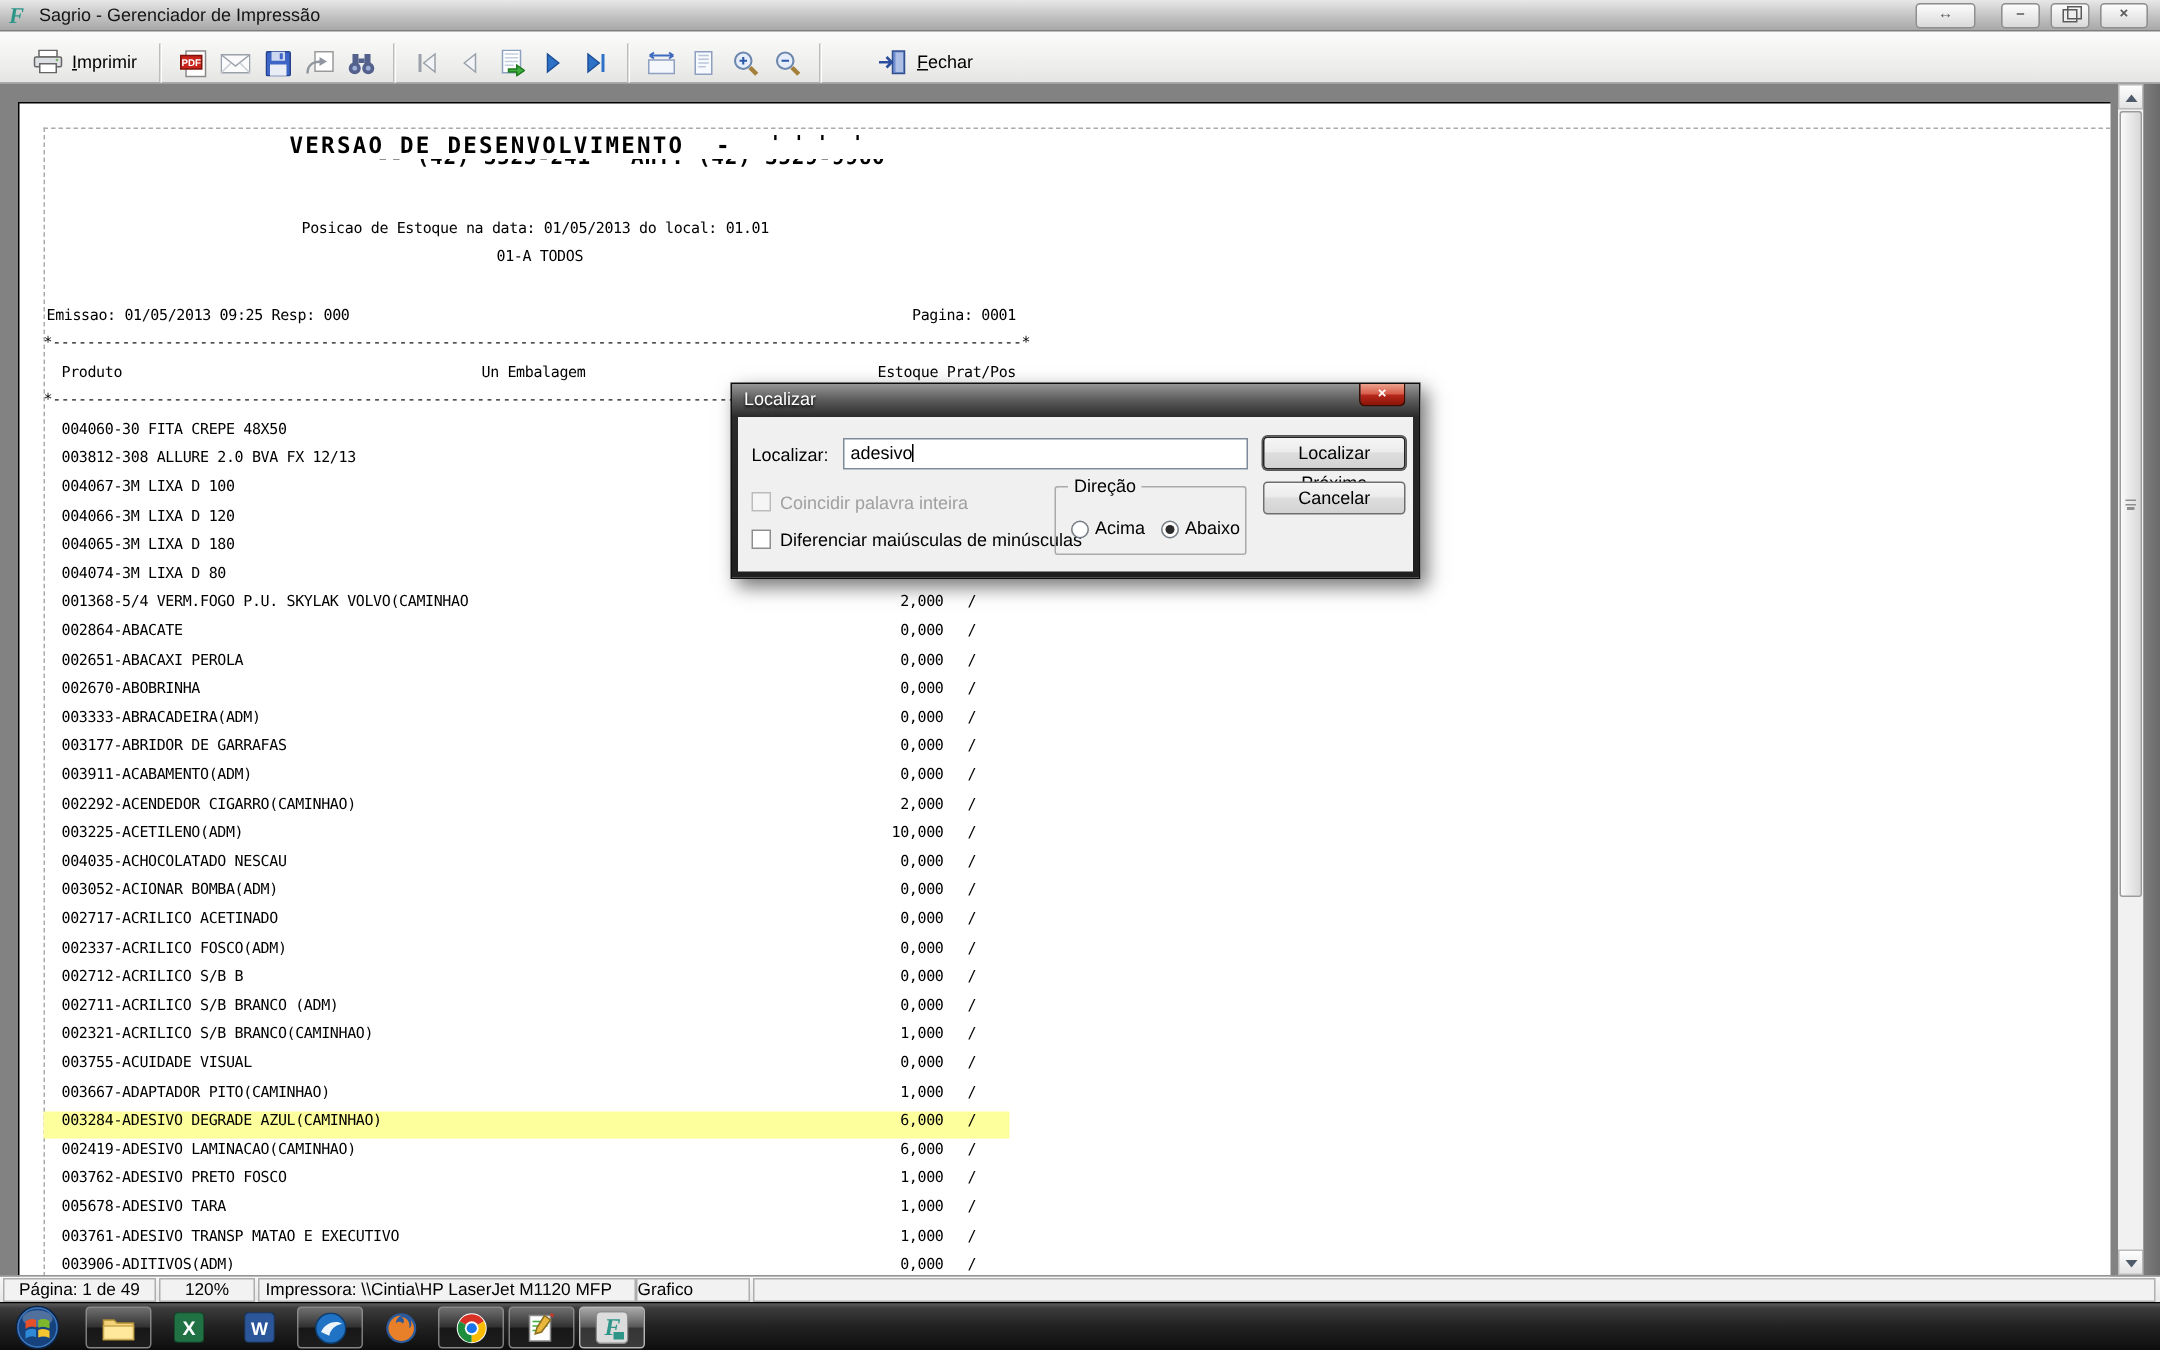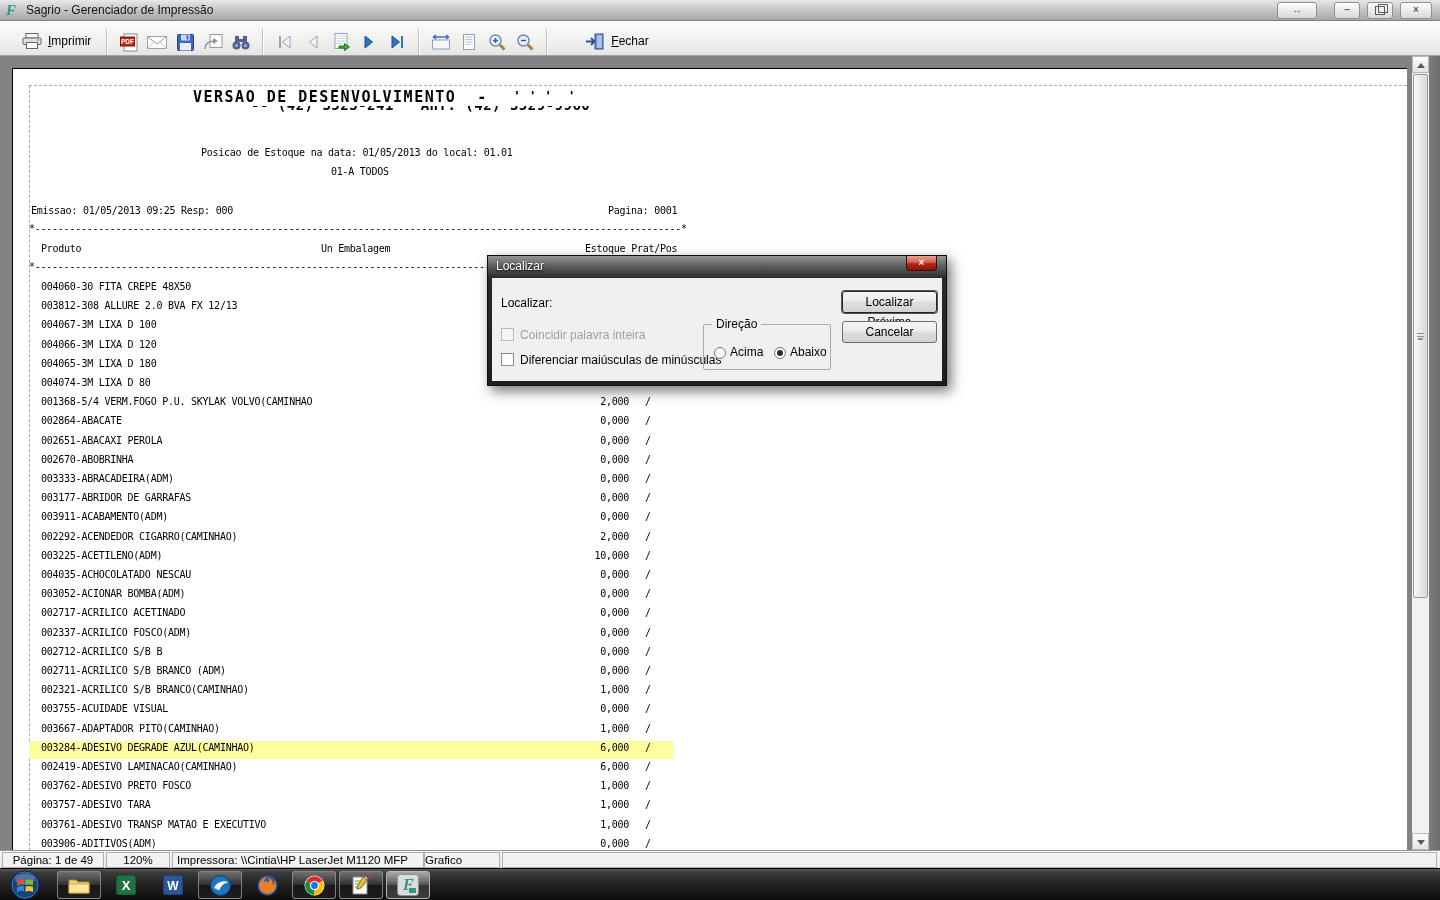--- a/index.html
+++ b/index.html
@@ -421,21 +421,21 @@
           <span class="r-name">002419-ADESIVO LAMINACAO(CAMINHAO)</span>
           <span class="r-qty">6,000</span>
           <span class="r-slash">/</span>
         </div>
         <div class="row" style="top: 710.2px;">
           <span class="r-name">003762-ADESIVO PRETO FOSCO</span>
           <span class="r-qty">1,000</span>
           <span class="r-slash">/</span>
         </div>
         <div class="row" style="top: 729.4px;">
-          <span class="r-name">003757-ADESIVO TARA</span>
+          <span class="r-name">005678-ADESIVO TARA</span>
           <span class="r-qty">1,000</span>
           <span class="r-slash">/</span>
         </div>
         <div class="row" style="top: 748.6px;">
           <span class="r-name">003761-ADESIVO TRANSP MATAO E EXECUTIVO</span>
           <span class="r-qty">1,000</span>
           <span class="r-slash">/</span>
         </div>
         <div class="row" style="top: 767.8px;">
           <span class="r-name">003906-ADITIVOS(ADM)</span>
@@ -450,20 +450,21 @@
     <div class="sb-thumb"></div>
     <div class="sb-btn sb-down"></div>
   </div>
   <div class="right-edge"></div>
 
   <div class="dialog">
     <div class="dlg-title">Localizar</div>
     <div class="dlg-close">×</div>
     <div class="dlg-body">
       <div class="dlg-label">Localizar:</div>
+      <div class="find-input"><span>adesivo</span><span class="caret"></span></div>
       <div class="btn btn-find">Localizar Próxima</div>
       <div class="btn btn-cancel">Cancelar</div>
       <div class="chk disabled chk1"></div>
       <div class="chk-label1">Coincidir palavra inteira</div>
       <div class="chk chk2"></div>
       <div class="chk-label2">Diferenciar maiúsculas de minúsculas</div>
       <div class="groupbox">
         <div class="gb-legend">Direção</div>
         <div class="radio rad1"></div>
         <div class="rad-label1">Acima</div>

